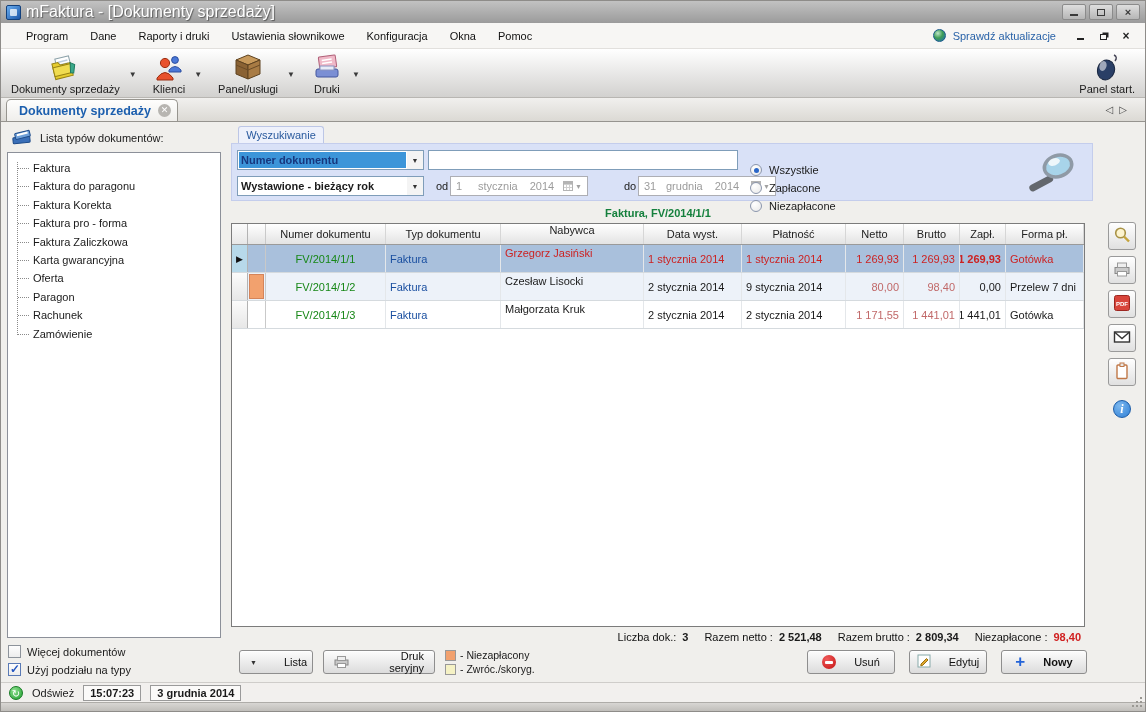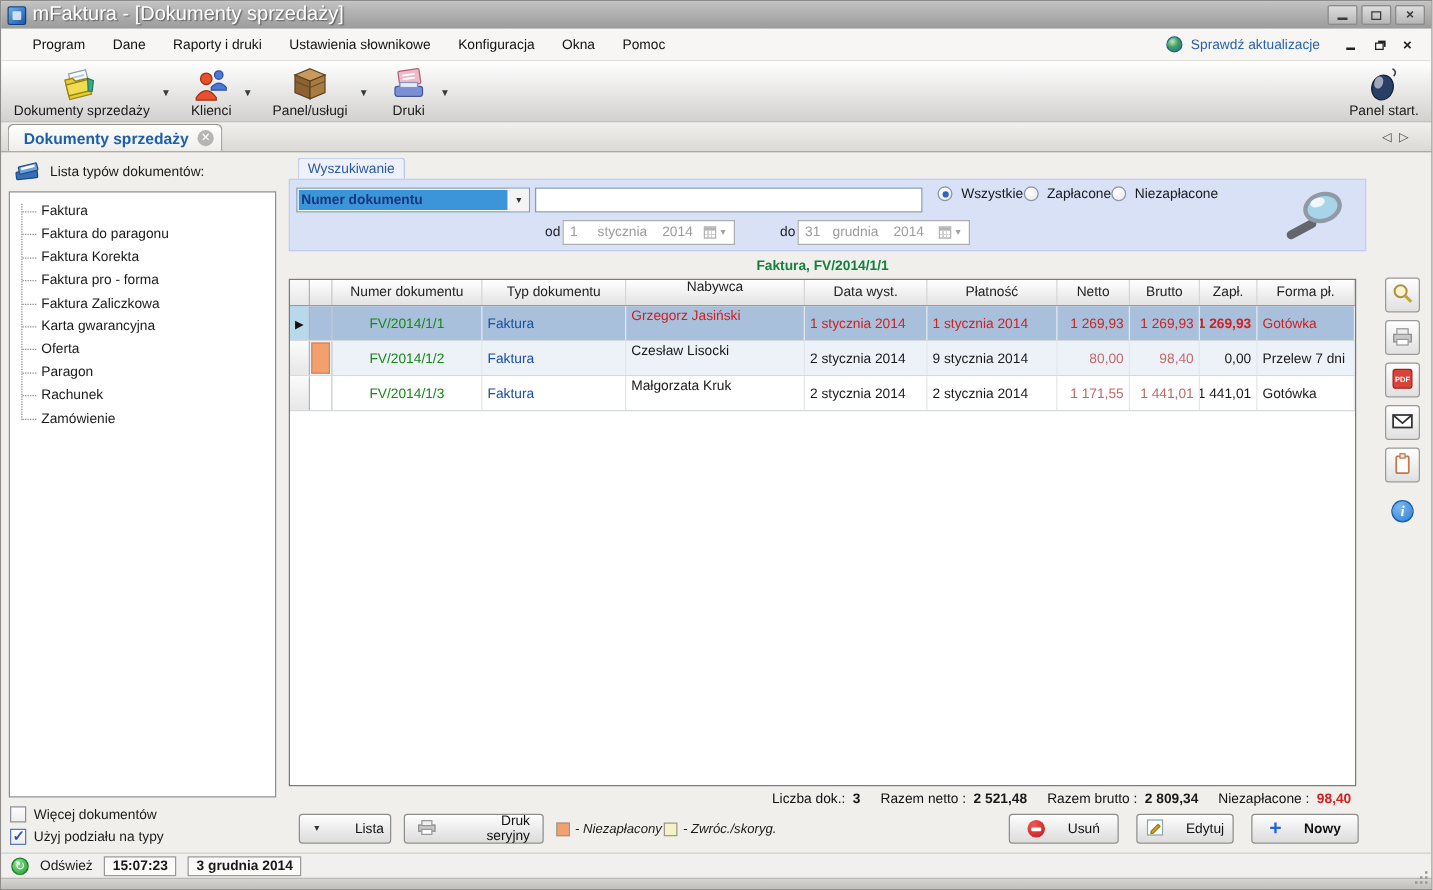--- a/index.html
+++ b/index.html
@@ -79,21 +79,21 @@
   .date1 { left:218px; } .date2 { left:406px; }
   .datefield .d-day { width:16px; }
   .datefield .d-month { margin-left:6px; }
   .datefield .d-year { margin-left:12px; }
   .cal-wrap { margin-left:auto; display:flex; align-items:center; gap:2px; opacity:.55; }
   .cal-icon { width:10px; height:10px; border:1px solid #777; background:
       linear-gradient(#777 0 2px, transparent 2px),
       repeating-linear-gradient(to right, transparent 0 2px, #aaa 2px 3px),
       repeating-linear-gradient(to bottom, transparent 0 2px, #aaa 2px 3px), #fff; }
   .cal-arrow { font-size:7px; color:#555; }
-  .radio-col { position:absolute; left:518px; top:2px; display:flex; flex-direction:row; }
+  .radio-col { position:absolute; left:518px; top:17px; display:flex; flex-direction:column; }
   .radio-row { display:flex; align-items:center; gap:7px; height:18px; }
   .radio { width:12px; height:12px; border-radius:50%; border:1px solid #8b96ad; background:radial-gradient(circle at 35% 30%, #fff, #e8e8e8); position:relative; flex:0 0 12px; }
   .radio-row.selected .radio::after { content:""; position:absolute; left:3px; top:3px; width:5px; height:5px; border-radius:50%; background:#2a66c8; }
   .magnifier-big { position:absolute; right:14px; top:6px; }
 
   
   .table-title { width:854px; text-align:center; color:#15803d; font-weight:bold; font-size:11px; padding:6px 0 4px; }
   .grid { width:854px; flex:1; background:#fff; border:1px solid #7b7b7b; display:flex; flex-direction:column; overflow:hidden; }
   .grid-header { display:flex; height:21px; flex:0 0 21px; background:linear-gradient(#ffffff,#e3e3e3); border-bottom:1px solid #9a9a9a; }
   .hcell { display:flex; align-items:center; justify-content:center; border-right:1px solid #d6d6d6; color:#222; }
@@ -127,21 +127,21 @@
   
   .summary-row { width:854px; display:flex; justify-content:flex-end; align-items:flex-start; gap:6px; padding:4px 4px 1px 0; }
   .summary-row .s-label { color:#111; }
   .summary-row .s-value { font-weight:bold; margin-right:10px; }
   .summary-row .s-unpaid { color:#d02020; font-weight:bold; margin-right:0; }
   .actions-row { width:862px; display:flex; align-items:center; padding:5px 0 7px 0; }
   .btn { height:24px; border:1px solid #8e8e8e; border-radius:3px; background:linear-gradient(#fdfdfd,#dcdcdc); box-shadow:inset 0 1px 0 #fff; display:inline-flex; align-items:center; justify-content:center; gap:18px; padding:0 10px; color:#111; cursor:default;text-align:right; }
   .btn-lista { width:74px; margin-left:8px; justify-content:flex-start; }
   .btn-lista .dd { font-size:7px; color:#333; margin-right:9px; }
   .btn-druk { width:112px; margin-left:10px; }
-  .legend { margin-left:10px; display:flex; flex-direction:row; gap:2px; font-size:10.5px;font-style:italic; }
+  .legend { margin-left:10px; display:flex; flex-direction:column; gap:2px; font-size:10.5px; }
   .legend-row { display:flex; align-items:center; gap:4px; line-height:12px; }
   .legend-swatch { width:11px; height:11px; border:1px solid #999; flex:0 0 11px; }
   .actions-right { margin-left:auto; display:flex; gap:14px; margin-right:6px; }
   .btn-usun { width:88px; } .btn-edytuj { width:78px; } .btn-nowy { width:86px; font-weight:bold; }
   .ico-usun { width:14px; height:14px; border-radius:50%; background:radial-gradient(circle at 35% 30%, #f05a5a, #c41212); position:relative; flex:0 0 14px; }
   .ico-usun::after { content:""; position:absolute; left:3px; top:6px; width:8px; height:2.5px; background:#fff; border-radius:1px; }
   .ico-nowy { color:#2464d8; font-size:17px; font-weight:bold; line-height:14px; }
 
   
   .right-strip { width:46px; flex:0 0 46px; display:flex; flex-direction:column; align-items:center; padding-top:100px; gap:6px; }
@@ -320,20 +320,24 @@
     </div>
 
     <div class="main">
       <div class="search-tab">Wyszukiwanie</div>
       <div class="search-panel">
         <div class="combo combo1">
           <span class="combo-text hl">Numer dokumentu</span>
           <span class="combo-arrow">▼</span>
         </div>
         <input class="search-input" value="" style="">
+        <div class="combo combo2">
+          <span class="combo-text">Wystawione - bieżący rok</span>
+          <span class="combo-arrow">▼</span>
+        </div>
         <span class="range-label lbl-od">od</span>
         <div class="datefield date1">
           <span class="d-day">1</span>
           <span class="d-month">stycznia</span>
           <span class="d-year">2014</span>
           <span class="cal-wrap">
               <span class="cal-icon"></span>
               <span class="cal-arrow">▼</span>
             </span>
         </div>

